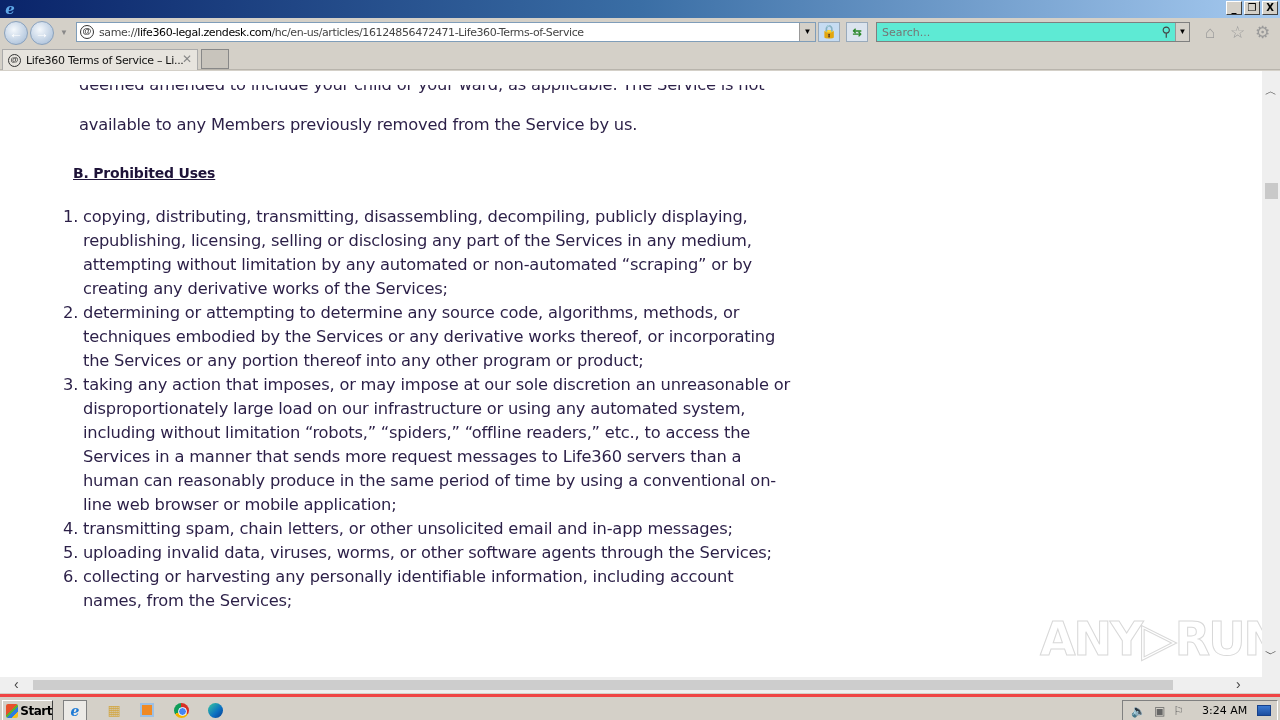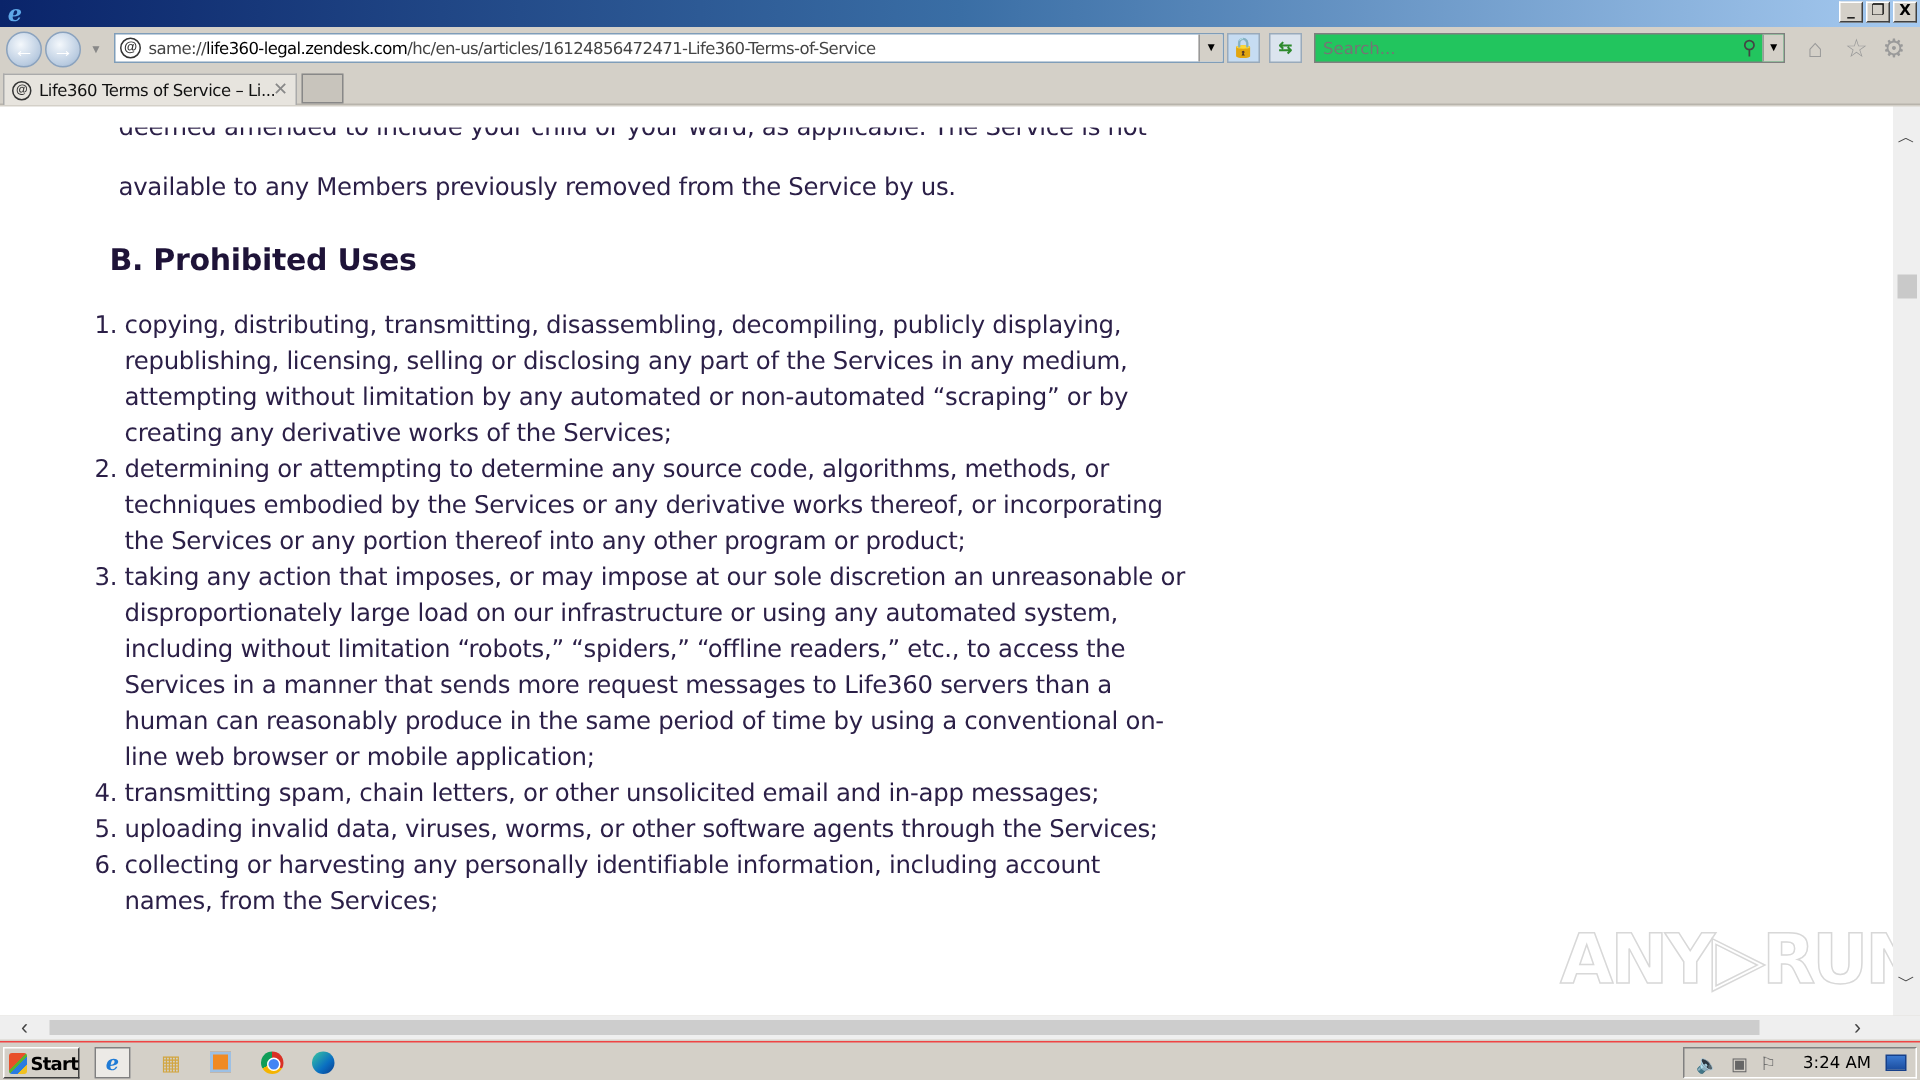--- a/index.html
+++ b/index.html
@@ -21,42 +21,42 @@
   .nav-back { left: 4px; }
   .nav-fwd { left: 30px; }
   .nav-dropdown { position: absolute; left: 60px; top: 10px; font-size: 8px; color: #888; }
   .addressbar { position: absolute; left: 76px; top: 4px; width: 740px; height: 20px; background: #fff; border: 1px solid #7f9db9; display: flex; align-items: center; }
   .addr-icon { width: 14px; height: 14px; margin-left: 3px; border: 1.5px solid #333; border-radius: 50%; font-size: 9px; line-height: 11px; text-align: center; color: #333; font-weight: bold; }
   .addr-url { font-size: 11px; margin-left: 5px; color: #444; font-family: "DejaVu Sans", sans-serif; letter-spacing: -0.4px; white-space: nowrap; }
   .addr-url .host { color: #000; }
   .addr-drop { position: absolute; right: 0; top: 0; width: 16px; height: 18px; background: #d4d0c8; border-left: 1px solid #999; font-size: 8px; text-align: center; line-height: 18px; }
   .lock-btn { position: absolute; left: 818px; top: 4px; width: 22px; height: 20px; background: #c6dcf2; border: 1px solid #9ab; text-align: center; font-size: 13px; line-height: 18px; color: #d9a400; }
   .refresh-btn { position: absolute; left: 846px; top: 4px; width: 22px; height: 20px; background: #dbe4ee; border: 1px solid #9ab; text-align: center; font-size: 11px; line-height: 18px; color: #2d8a2d; font-weight: bold; }
-  .searchbar { position: absolute; left: 876px; top: 4px; width: 314px; height: 20px; background: #22c55e; border: 1px solid #7f7f7f; display: flex; align-items: center; }
+  .searchbar { position: absolute; left: 876px; top: 4px; width: 314px; height: 20px; background: #5eead4; border: 1px solid #7f7f7f; display: flex; align-items: center; }
   .search-glass { position: absolute; right: 18px; top: 1px; font-size: 13px; color: #444; }
   .search-drop { position: absolute; right: 0; top: 0; width: 14px; height: 18px; background: #d4d0c8; border-left: 1px solid #999; font-size: 8px; text-align: center; line-height: 18px; }
   .tool-icon { position: absolute; top: 5px; font-size: 17px; color: #9a9a9a; line-height: 20px; }
   .home-icon { left: 1205px; }
   .star-icon { left: 1230px; }
   .gear-icon { left: 1255px; }
 
   
   .tabbar { position: absolute; left: 0; top: 48px; width: 1280px; height: 22px; background: #d4d0c8; border-bottom: 1px solid #b8b4ac; }
   .tab { position: absolute; left: 2px; top: 1px; width: 196px; height: 21px; background: #e7e4de; border: 1px solid #aaa; border-bottom: none; display: flex; align-items: center; }
   .tab-icon { width: 13px; height: 13px; margin-left: 5px; border: 1.5px solid #333; border-radius: 50%; font-size: 8px; line-height: 10px; text-align: center; color: #333; font-weight: bold; }
   .tab-label { font-size: 11px; margin-left: 5px; color: #111; font-family: "DejaVu Sans", sans-serif; letter-spacing: -0.3px; white-space: nowrap; }
   .tab-close { position: absolute; right: 5px; top: 2px; font-size: 12px; color: #888; }
   .newtab { position: absolute; left: 201px; top: 1px; width: 28px; height: 20px; background: #c8c4bc; border: 1px solid #888; }
 
   
   .content { position: absolute; left: 0; top: 71px; width: 1262px; height: 606px; background: #fff; overflow: hidden; }
   .article { position: absolute; left: 63px; top: -14px; width: 730px; color: #2b1f47; font-family: "DejaVu Sans", sans-serif; font-size: 16.3px; line-height: 24px; letter-spacing: -0.2px; }
   .article p { margin: 16px; }
   .cut-line { color: #2b1f47; clip-path: inset(50% 0 0 0); }
-  .heading { font-weight: bold; font-size: 20px; margin: 24px 0 0 10px; color: #1e1338; }
+  .heading { font-weight: bold; font-size: 14px; margin: 24px 0 0 10px; color: #1e1338; text-decoration: underline; }
   .intro { margin-top: 24px !important; }
   .article ol { list-style: none; margin-top: 20px; }
   .article li { position: relative; padding-left: 20px; }
   .article li .num { position: absolute; left: 0; top: 0; }
 
   
   .vscroll { position: absolute; left: 1262px; top: 71px; width: 18px; height: 606px; background: #efefef; }
   .vscroll .up { position: absolute; left: 0; top: 12px; width: 18px; text-align: center; font-size: 12px; color: #444; }
   .vscroll .thumb { position: absolute; left: 3px; top: 112px; width: 13px; height: 16px; background: #c9c9c9; }
   .vscroll .down { position: absolute; left: 0; bottom: 14px; width: 18px; text-align: center; font-size: 12px; color: #444; }
@@ -65,21 +65,21 @@
   .hscroll { position: absolute; left: 0; top: 677px; width: 1262px; height: 16px; background: #efefef; }
   .hscroll .left { position: absolute; left: 14px; top: -1px; font-size: 14px; color: #444; }
   .hscroll .thumb { position: absolute; left: 33px; top: 3px; width: 1140px; height: 10px; background: #cdcdcd; }
   .hscroll .right { position: absolute; left: 1236px; top: -1px; font-size: 14px; color: #444; }
   .corner { position: absolute; left: 1262px; top: 677px; width: 18px; height: 16px; background: #efefef; }
 
   
   .watermark { position: absolute; left: 1040px; top: 612px; font-size: 46px; font-weight: bold; color: transparent; -webkit-text-stroke: 1px #d8d8d8; font-family: "DejaVu Sans", sans-serif; letter-spacing: -2px; }
 
   
-  .taskbar { position: absolute; left: 0; top: 694px; width: 1280px; height: 26px; background: #d4d0c8; border-top: 1px solid #ef4444; }
+  .taskbar { position: absolute; left: 0; top: 694px; width: 1280px; height: 26px; background: #d4d0c8; border-top: 3px solid #ef4444; }
   .start { position: absolute; left: 2px; top: 3px; width: 51px; height: 21px; background: #d4d0c8; border: 1px solid; border-color: #fff #404040 #404040 #fff; display: flex; align-items: center; }
   .start-logo { width: 14px; height: 14px; margin-left: 3px; background: linear-gradient(135deg, #e8502a 0 45%, #5ab030 45% 55%, #2a7ce0 55% 75%, #f0c020 75%); border-radius: 2px; }
   .start-label { font-weight: bold; font-size: 12px; margin-left: 2px; font-family: "DejaVu Sans", sans-serif; letter-spacing: -0.5px; }
   .tb-icon { position: absolute; top: 3px; width: 24px; height: 21px; text-align: center; line-height: 21px; font-size: 14px; }
   .tb-ie { left: 63px; border: 1px solid #808080; background: #eceae6; color: #1f7bd6; font-style: italic; font-weight: bold; font-family: "DejaVu Serif", serif; }
   .tb-explorer { left: 102px; color: #d2a640; }
   .tb-media { left: 135px; }
   .tb-media span { display: inline-block; width: 14px; height: 14px; background: #f08a24; border: 2px solid #9dc0e4; margin-top: 3px; }
   .tb-chrome { left: 169px; }
   .tb-chrome span { display: inline-block; width: 15px; height: 15px; border-radius: 50%; margin-top: 3px; background: conic-gradient(#d93025 0 120deg, #f4b400 120deg 240deg, #0f9d58 240deg 360deg); box-shadow: inset 0 0 0 4px transparent; position: relative; }

